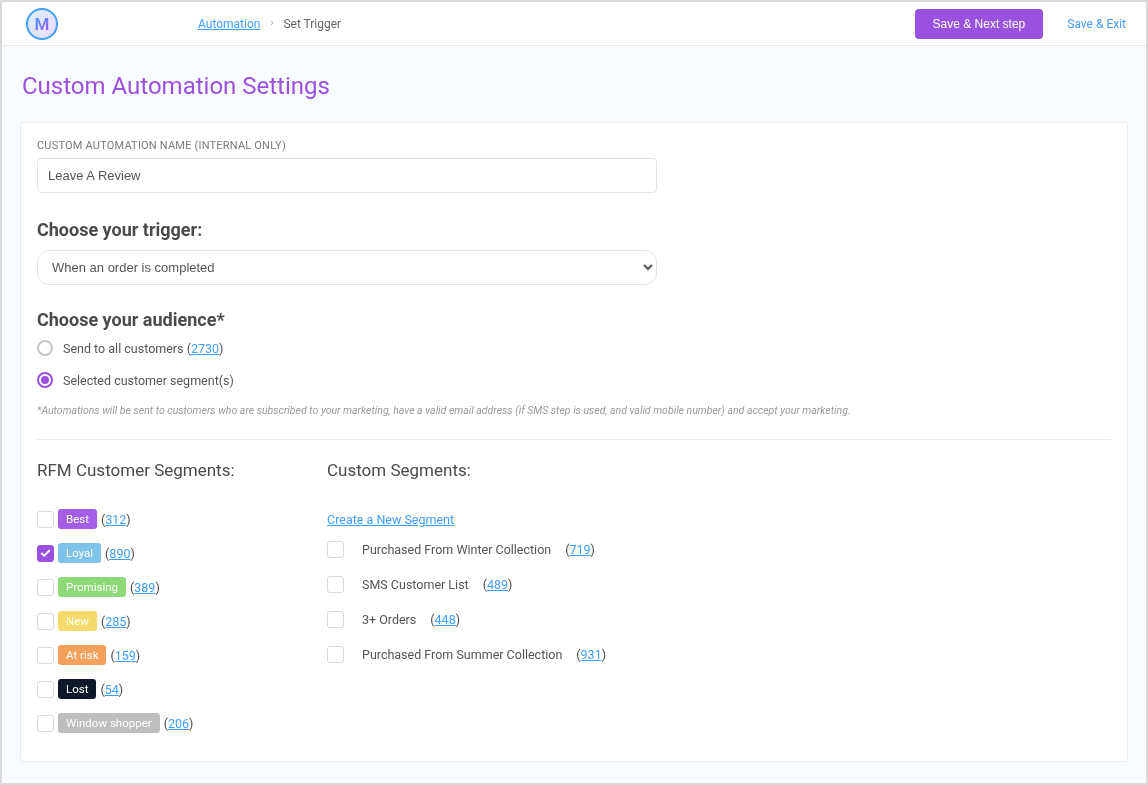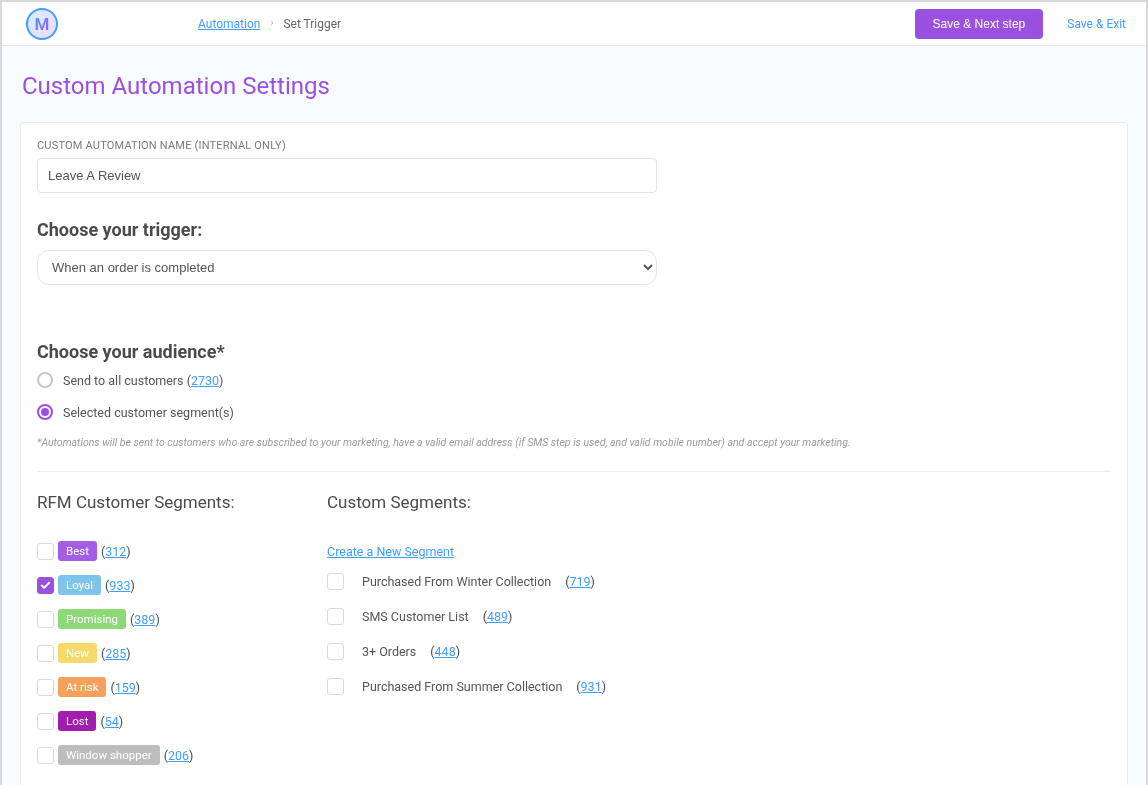--- a/index.html
+++ b/index.html
@@ -72,21 +72,21 @@
     <label class="form-label">CUSTOM AUTOMATION NAME (INTERNAL ONLY)</label>
     <input type="text" class="text-input" value="Leave A Review" style="">
 
     
     <div class="section-title">Choose your trigger:</div>
     <select class="select">
       <option>When an order is completed</option>
     </select>
 
     
-    <div class="section-title" style="margin-top:56px;">Choose your audience*</div>
+    <div class="section-title" style="margin-top:24px;">Choose your audience*</div>
     <div class="radio-group">
       <div class="radio-row">
         <span class="radio"></span>
         <span>
           <span>Send to all customers</span>
           (<a href="#" class="count-link">2730</a>)
         </span>
       </div>
       <div class="radio-row">
         <span class="radio checked"></span>
@@ -108,40 +108,40 @@
                 <span class="badge" style="background: rgb(164, 94, 229);">Best</span>
                 <span>(<a href="#" class="count-link">312</a>)</span>
               </div>
               <div class="seg-row">
                 <span class="cb checked">
                   <svg width="11" height="11" viewBox="0 0 24 24" fill="none" stroke="white" stroke-width="4" stroke-linecap="round" stroke-linejoin="round">
                     <polyline points="20 6 9 17 4 12"></polyline>
                   </svg>
                 </span>
                 <span class="badge" style="background: rgb(126, 195, 233);">Loyal</span>
-                <span>(<a href="#" class="count-link">933</a>)</span>
+                <span>(<a href="#" class="count-link">890</a>)</span>
               </div>
               <div class="seg-row">
                 <span class="cb"></span>
                 <span class="badge" style="background: rgb(142, 217, 119);">Promising</span>
                 <span>(<a href="#" class="count-link">389</a>)</span>
               </div>
               <div class="seg-row">
                 <span class="cb"></span>
                 <span class="badge" style="background: rgb(246, 217, 107);">New</span>
                 <span>(<a href="#" class="count-link">285</a>)</span>
               </div>
               <div class="seg-row">
                 <span class="cb"></span>
                 <span class="badge" style="background: rgb(246, 161, 91);">At risk</span>
                 <span>(<a href="#" class="count-link">159</a>)</span>
               </div>
               <div class="seg-row">
                 <span class="cb"></span>
-                <span class="badge" style="background: #a21caf;">Lost</span>
+                <span class="badge" style="background: #0f172a;">Lost</span>
                 <span>(<a href="#" class="count-link">54</a>)</span>
               </div>
               <div class="seg-row">
                 <span class="cb"></span>
                 <span class="badge" style="background: rgb(189, 189, 189);">Window shopper</span>
                 <span>(<a href="#" class="count-link">206</a>)</span>
               </div>
             </div>
       </div>
 

